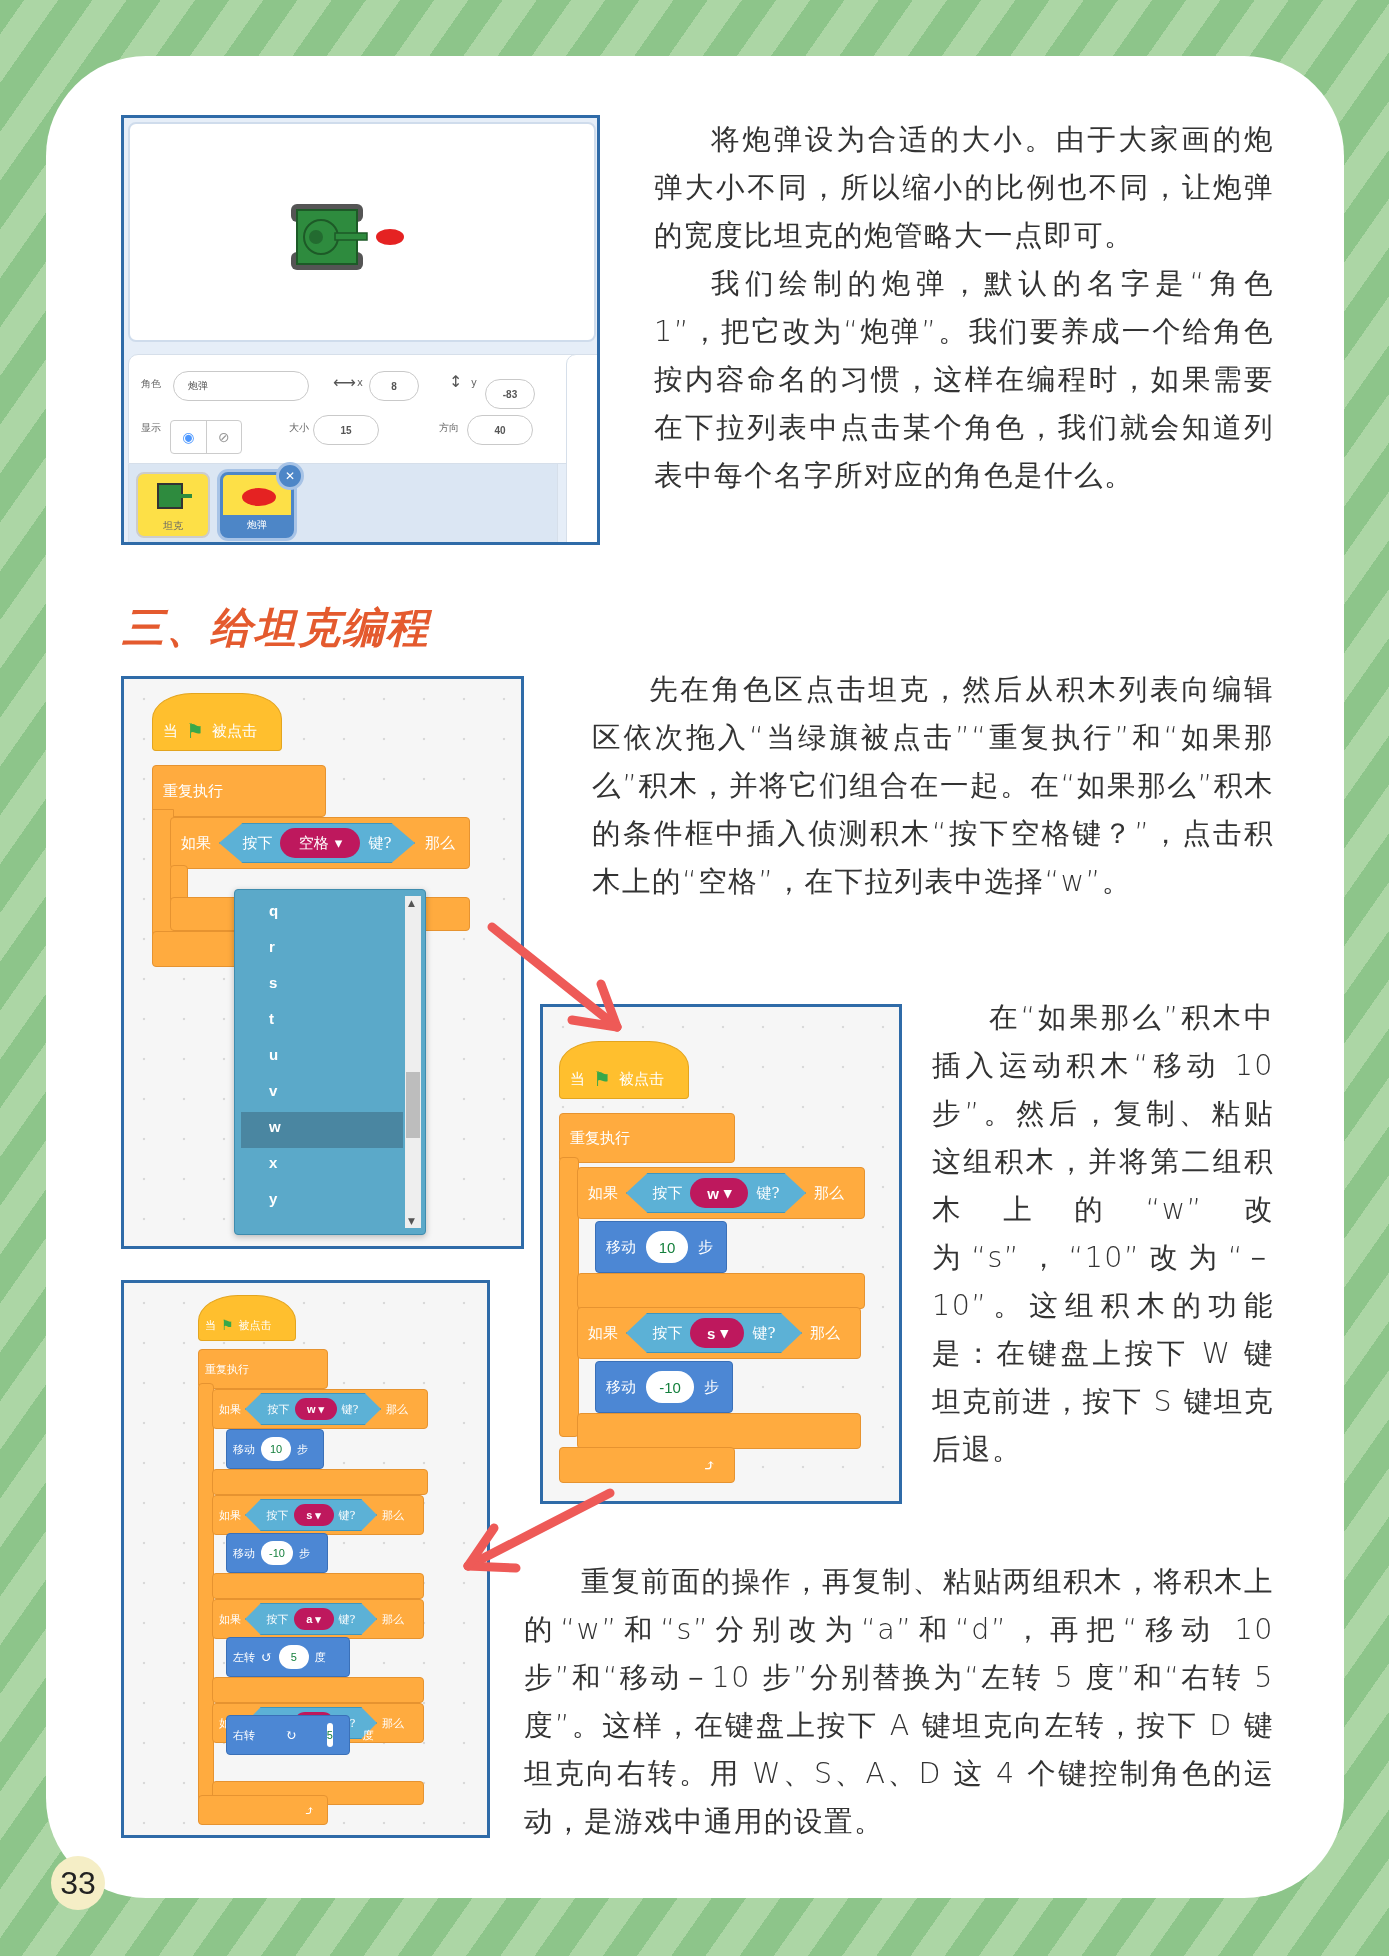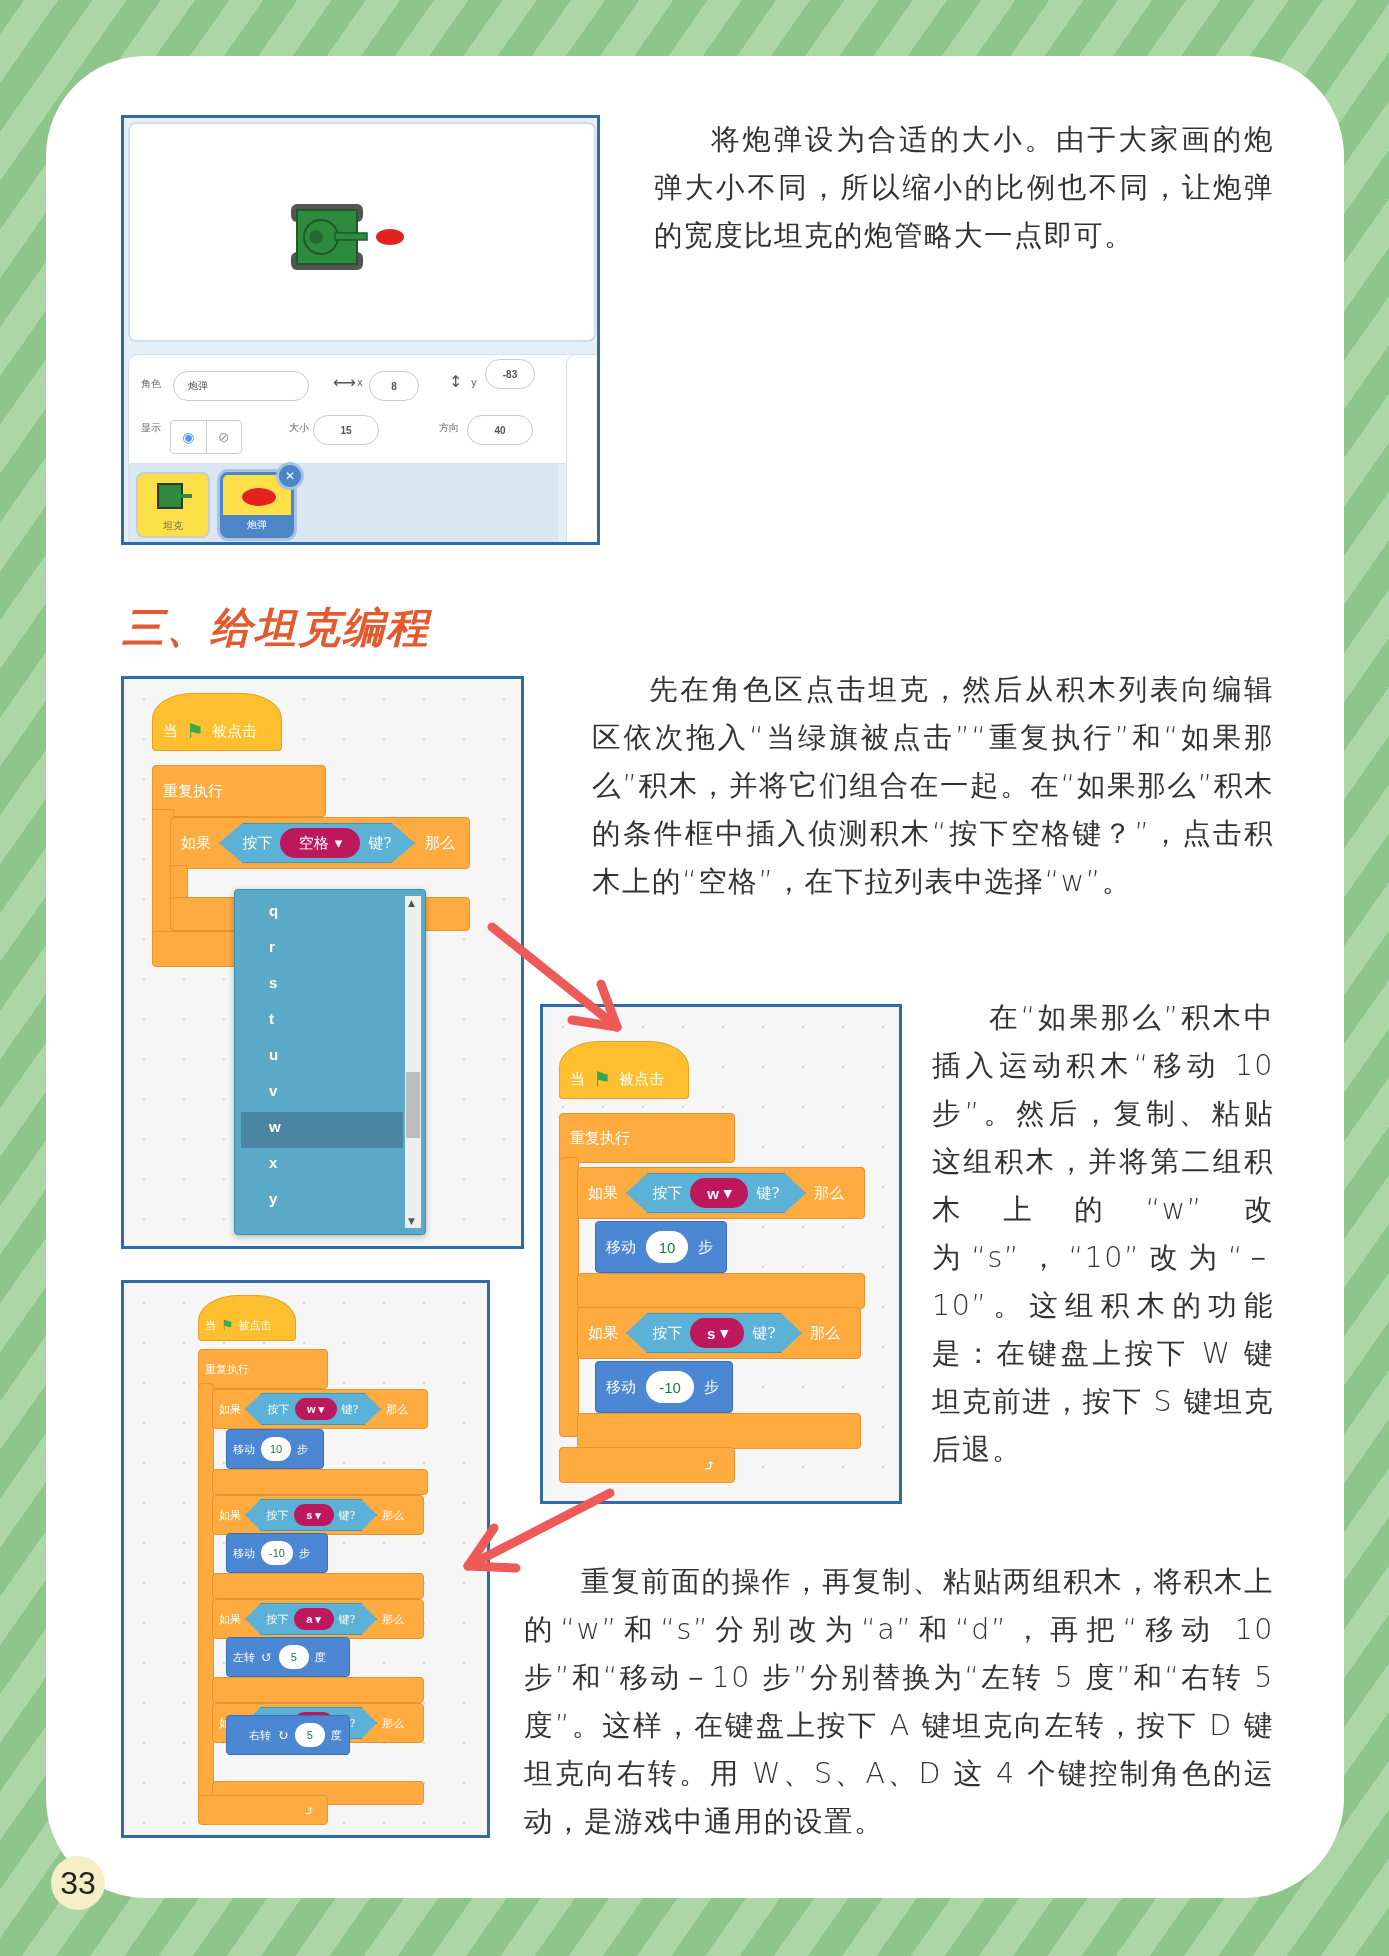--- a/index.html
+++ b/index.html
@@ -91,21 +91,21 @@
     </svg>
   </div>
   <div class="sprite-info">
     <span class="lbl" style="left:12px; top:22px;">角色</span>
     <div class="pill left" style="left:44px; top:16px; width:136px;">炮弹</div>
     <span class="lbl" style="left:204px; top:18px; font-size:16px; color:#555;">⟷</span>
     <span class="lbl" style="left:228px; top:22px;">x</span>
     <div class="pill" style="left:240px; top:16px; width:50px;">8</div>
     <span class="lbl" style="left:320px; top:17px; font-size:16px; color:#555;">↕</span>
     <span class="lbl" style="left:342px; top:22px;">y</span>
-    <div class="pill" style="left:356px; top:4px; width:50px;">-83</div>
+    <div class="pill" style="left:356px; top:24px; width:50px;">-83</div>
     <span class="lbl" style="left:12px; top:66px;">显示</span>
     <span class="lbl" style="left:160px; top:66px;">大小</span>
     <div class="pill" style="left:184px; top:60px; width:66px;">15</div>
     <span class="lbl" style="left:310px; top:66px;">方向</span>
     <div class="pill" style="left:338px; top:60px; width:66px;">40</div>
   </div>
   <div class="toggle">
     <span>◉</span>
     <span>⊘</span>
   </div>
@@ -122,20 +122,21 @@
       <ellipse cx="20" cy="12" rx="17" ry="9" fill="#e52222"></ellipse>
     </svg>
     <div class="name">炮弹</div>
   </div>
   <div class="trash">✕</div>
   <div class="right-pane"></div>
 </div>
 
 <div class="para" style="left:654px; top:116px; width:620px;">
   <p>将炮弹设为合适的大小。由于大家画的炮弹大小不同，所以缩小的比例也不同，让炮弹的宽度比坦克的炮管略大一点即可。</p>
+  <p>我们绘制的炮弹，默认的名字是“角色 1”，把它改为“炮弹”。我们要养成一个给角色按内容命名的习惯，这样在编程时，如果需要在下拉列表中点击某个角色，我们就会知道列表中每个名字所对应的角色是什么。</p>
 </div>
 
 <div class="heading">三、给坦克编程</div>
 
 <div class="frame dots" style="left:121px; top:676px; width:403px; height:573px;">
   <div class="blk hat" style="left:28px; top:14px; width:130px; height:58px; padding:18px 0 0 10px; font-size:15px;">
     <span>当</span>
     <span class="flag" style="margin:0 8px; font-size:20px;">⚑</span>
     <span>被点击</span>
   </div>
@@ -313,21 +314,21 @@
     <span class="sense" style="width:132px; height:32px; margin-left:4px; font-size:11px;">
       <span>按下</span>
       <span class="keypill" style="width:40px; height:22px; margin:0 5px;">
         <span>d</span>
         <span style="margin-left:3px;">▾</span>
       </span>
       <span>键?</span>
     </span>
     <span style="margin-left:5px;">那么</span>
   </div>
-  <div class="blk motion" style="left:102px; top:432px; width:124px; height:40px; padding-left:22px; font-size:11px;">
+  <div class="blk motion" style="left:102px; top:432px; width:124px; height:40px; padding-left:6px; font-size:11px;gap:24px;">
     <span>右转</span>
     <span style="margin-left:6px; font-size:14px;">↻</span>
     <span class="numpill" style="width:30px; height:24px; margin:0 6px; font-size:11px;">5</span>
     <span>度</span>
   </div>
   <div class="blk ctrl" style="left:88px; top:498px; width:212px; height:24px;"></div>
   <div class="blk ctrl" style="left:74px; top:512px; width:130px; height:30px; justify-content:flex-end; padding-right:12px; font-size:13px;">
     <span>⤴</span>
   </div>
 </div>

